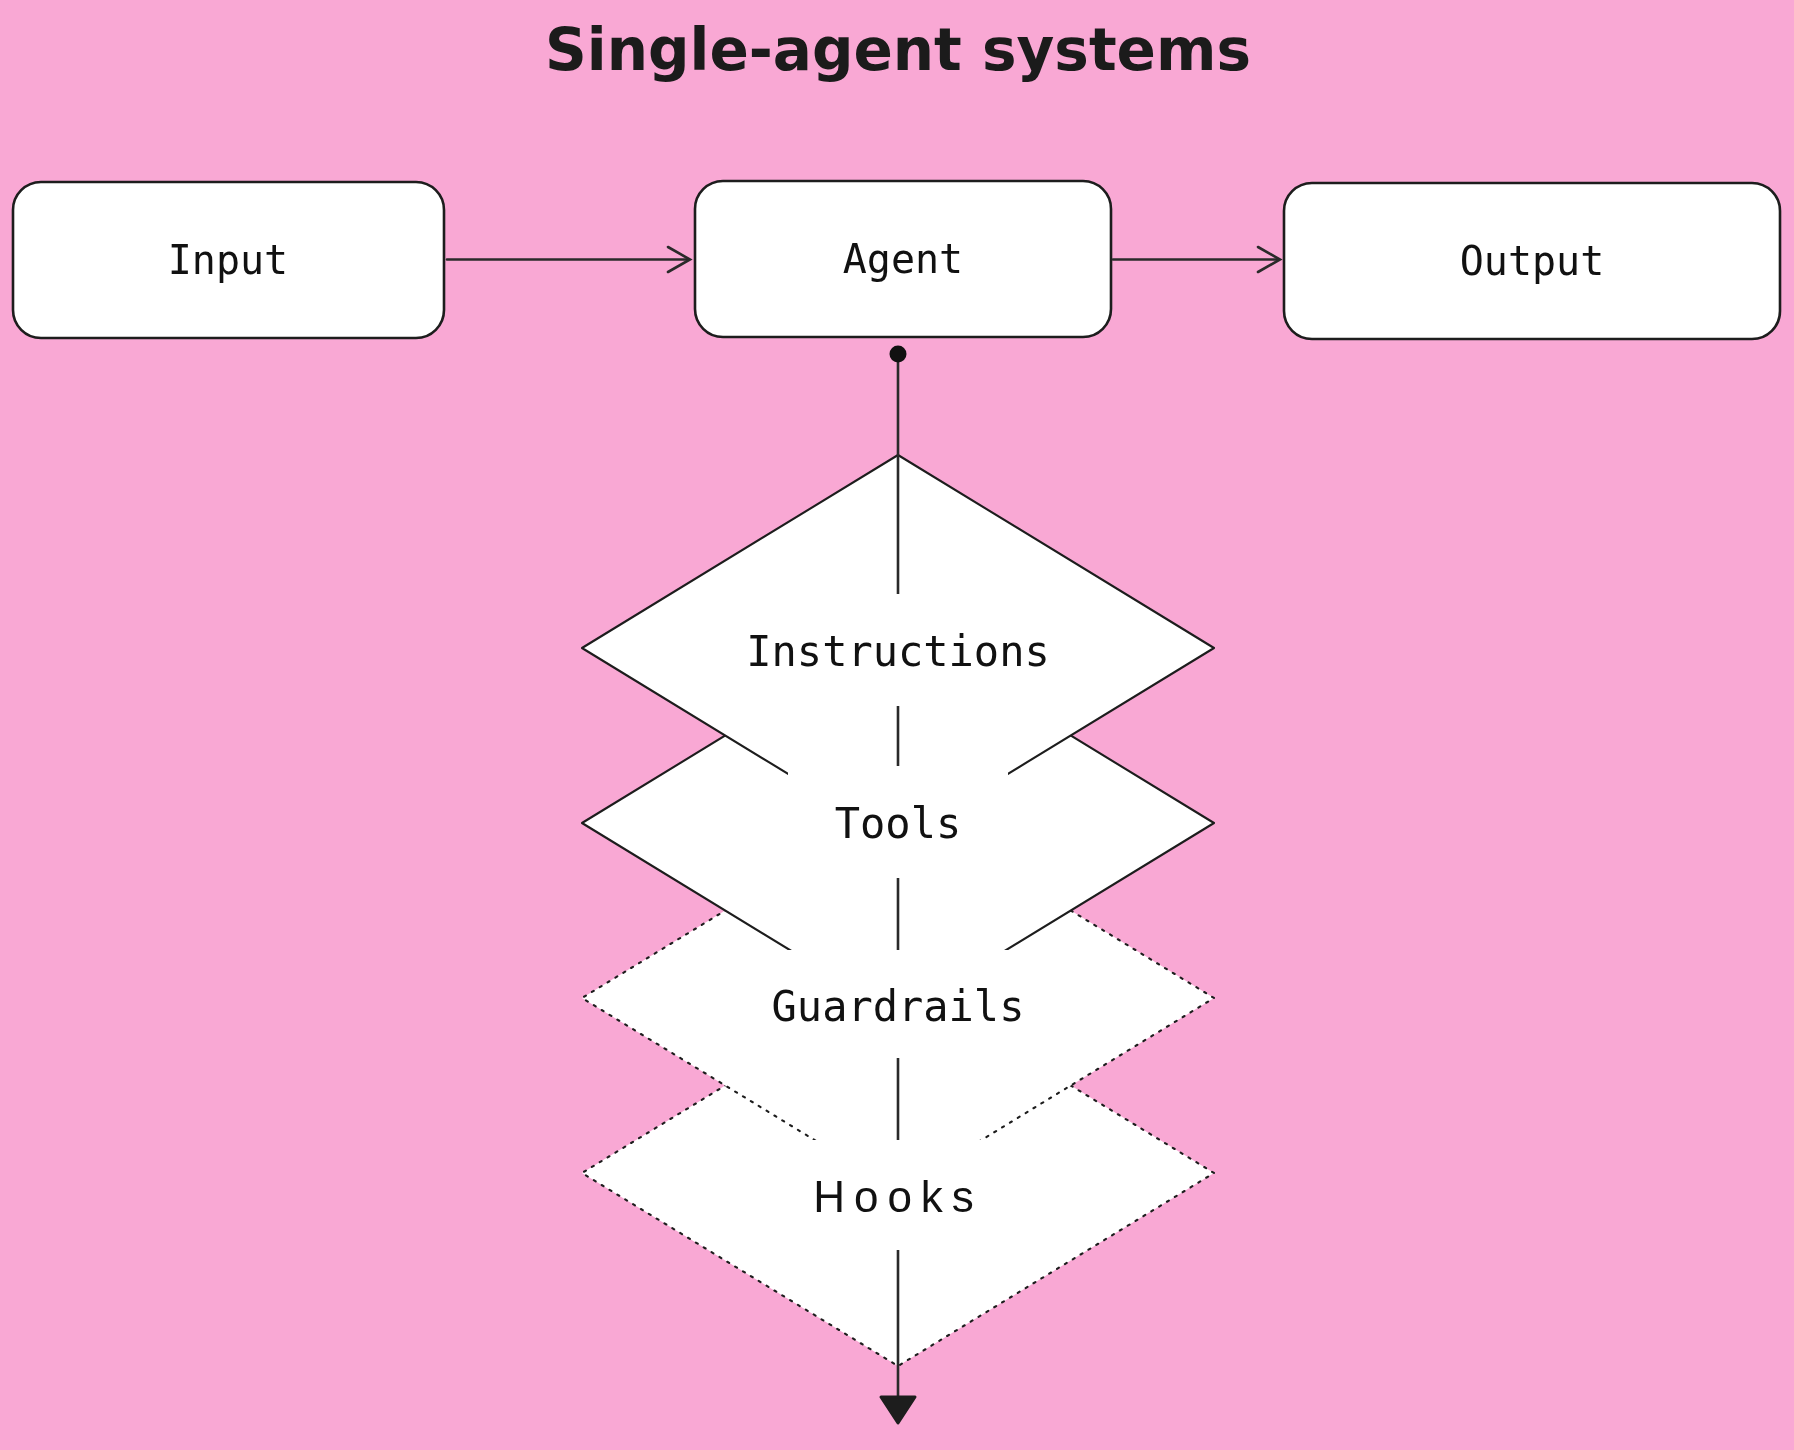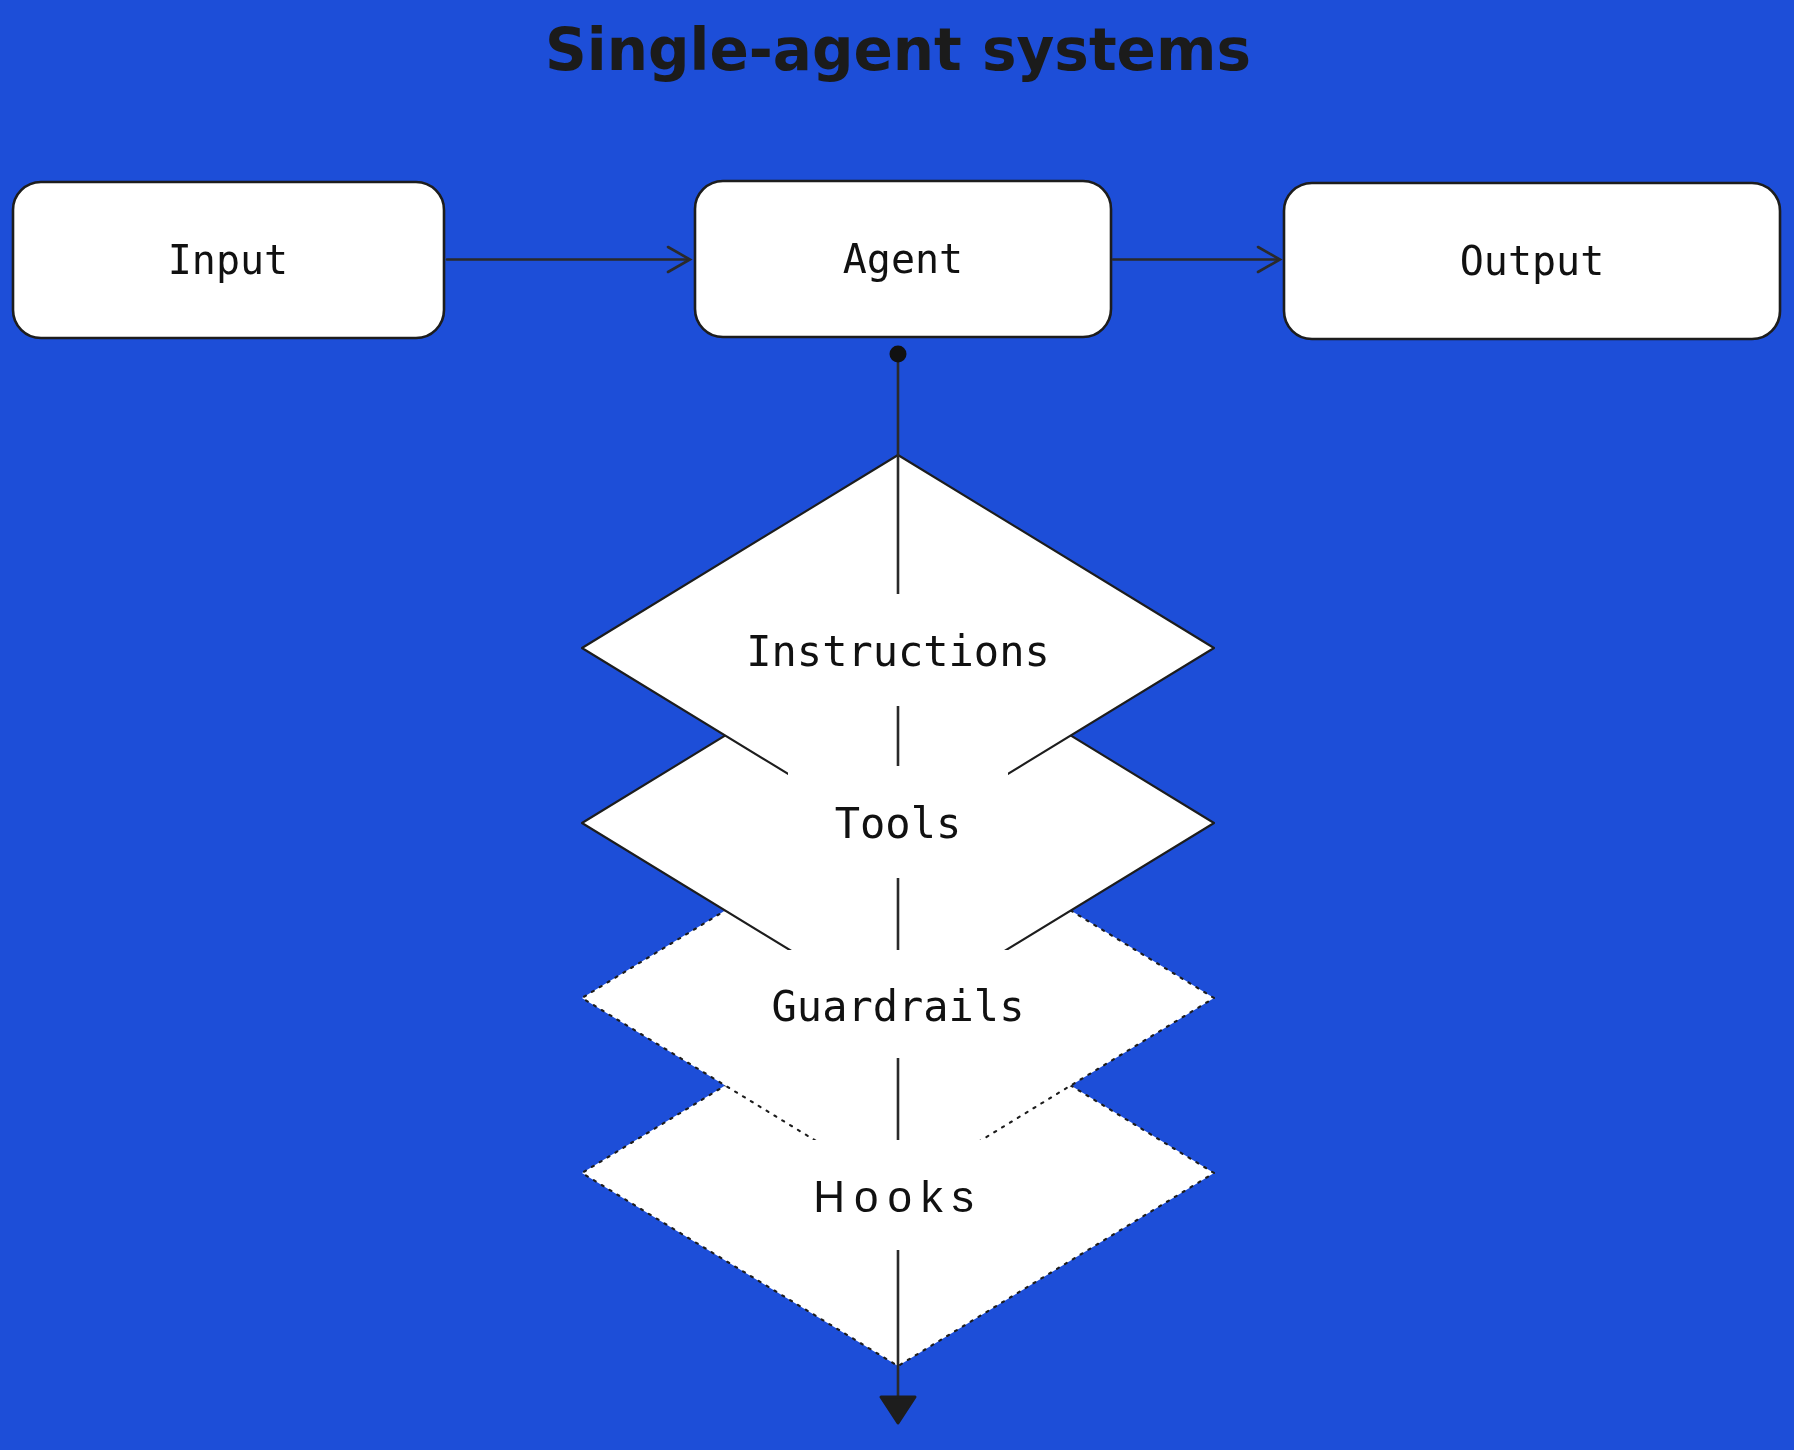--- a/index.html
+++ b/index.html
@@ -4,21 +4,21 @@
 <style>
   html, body {
     margin: 0;
     padding: 0;
     background: #ffffff;
   }
   .canvas-wrap {
     width: 1794px;
     height: 1450px;
     position: relative;
-    background: #1d4ed8;
+    background: #f9a8d4;
     overflow: hidden;
   }
   svg { display: block; }
 
   .title-text {
     font-family: "DejaVu Sans", sans-serif;
     font-weight: bold;
     font-size: 58px;
     fill: #1b1b1b;
   }

